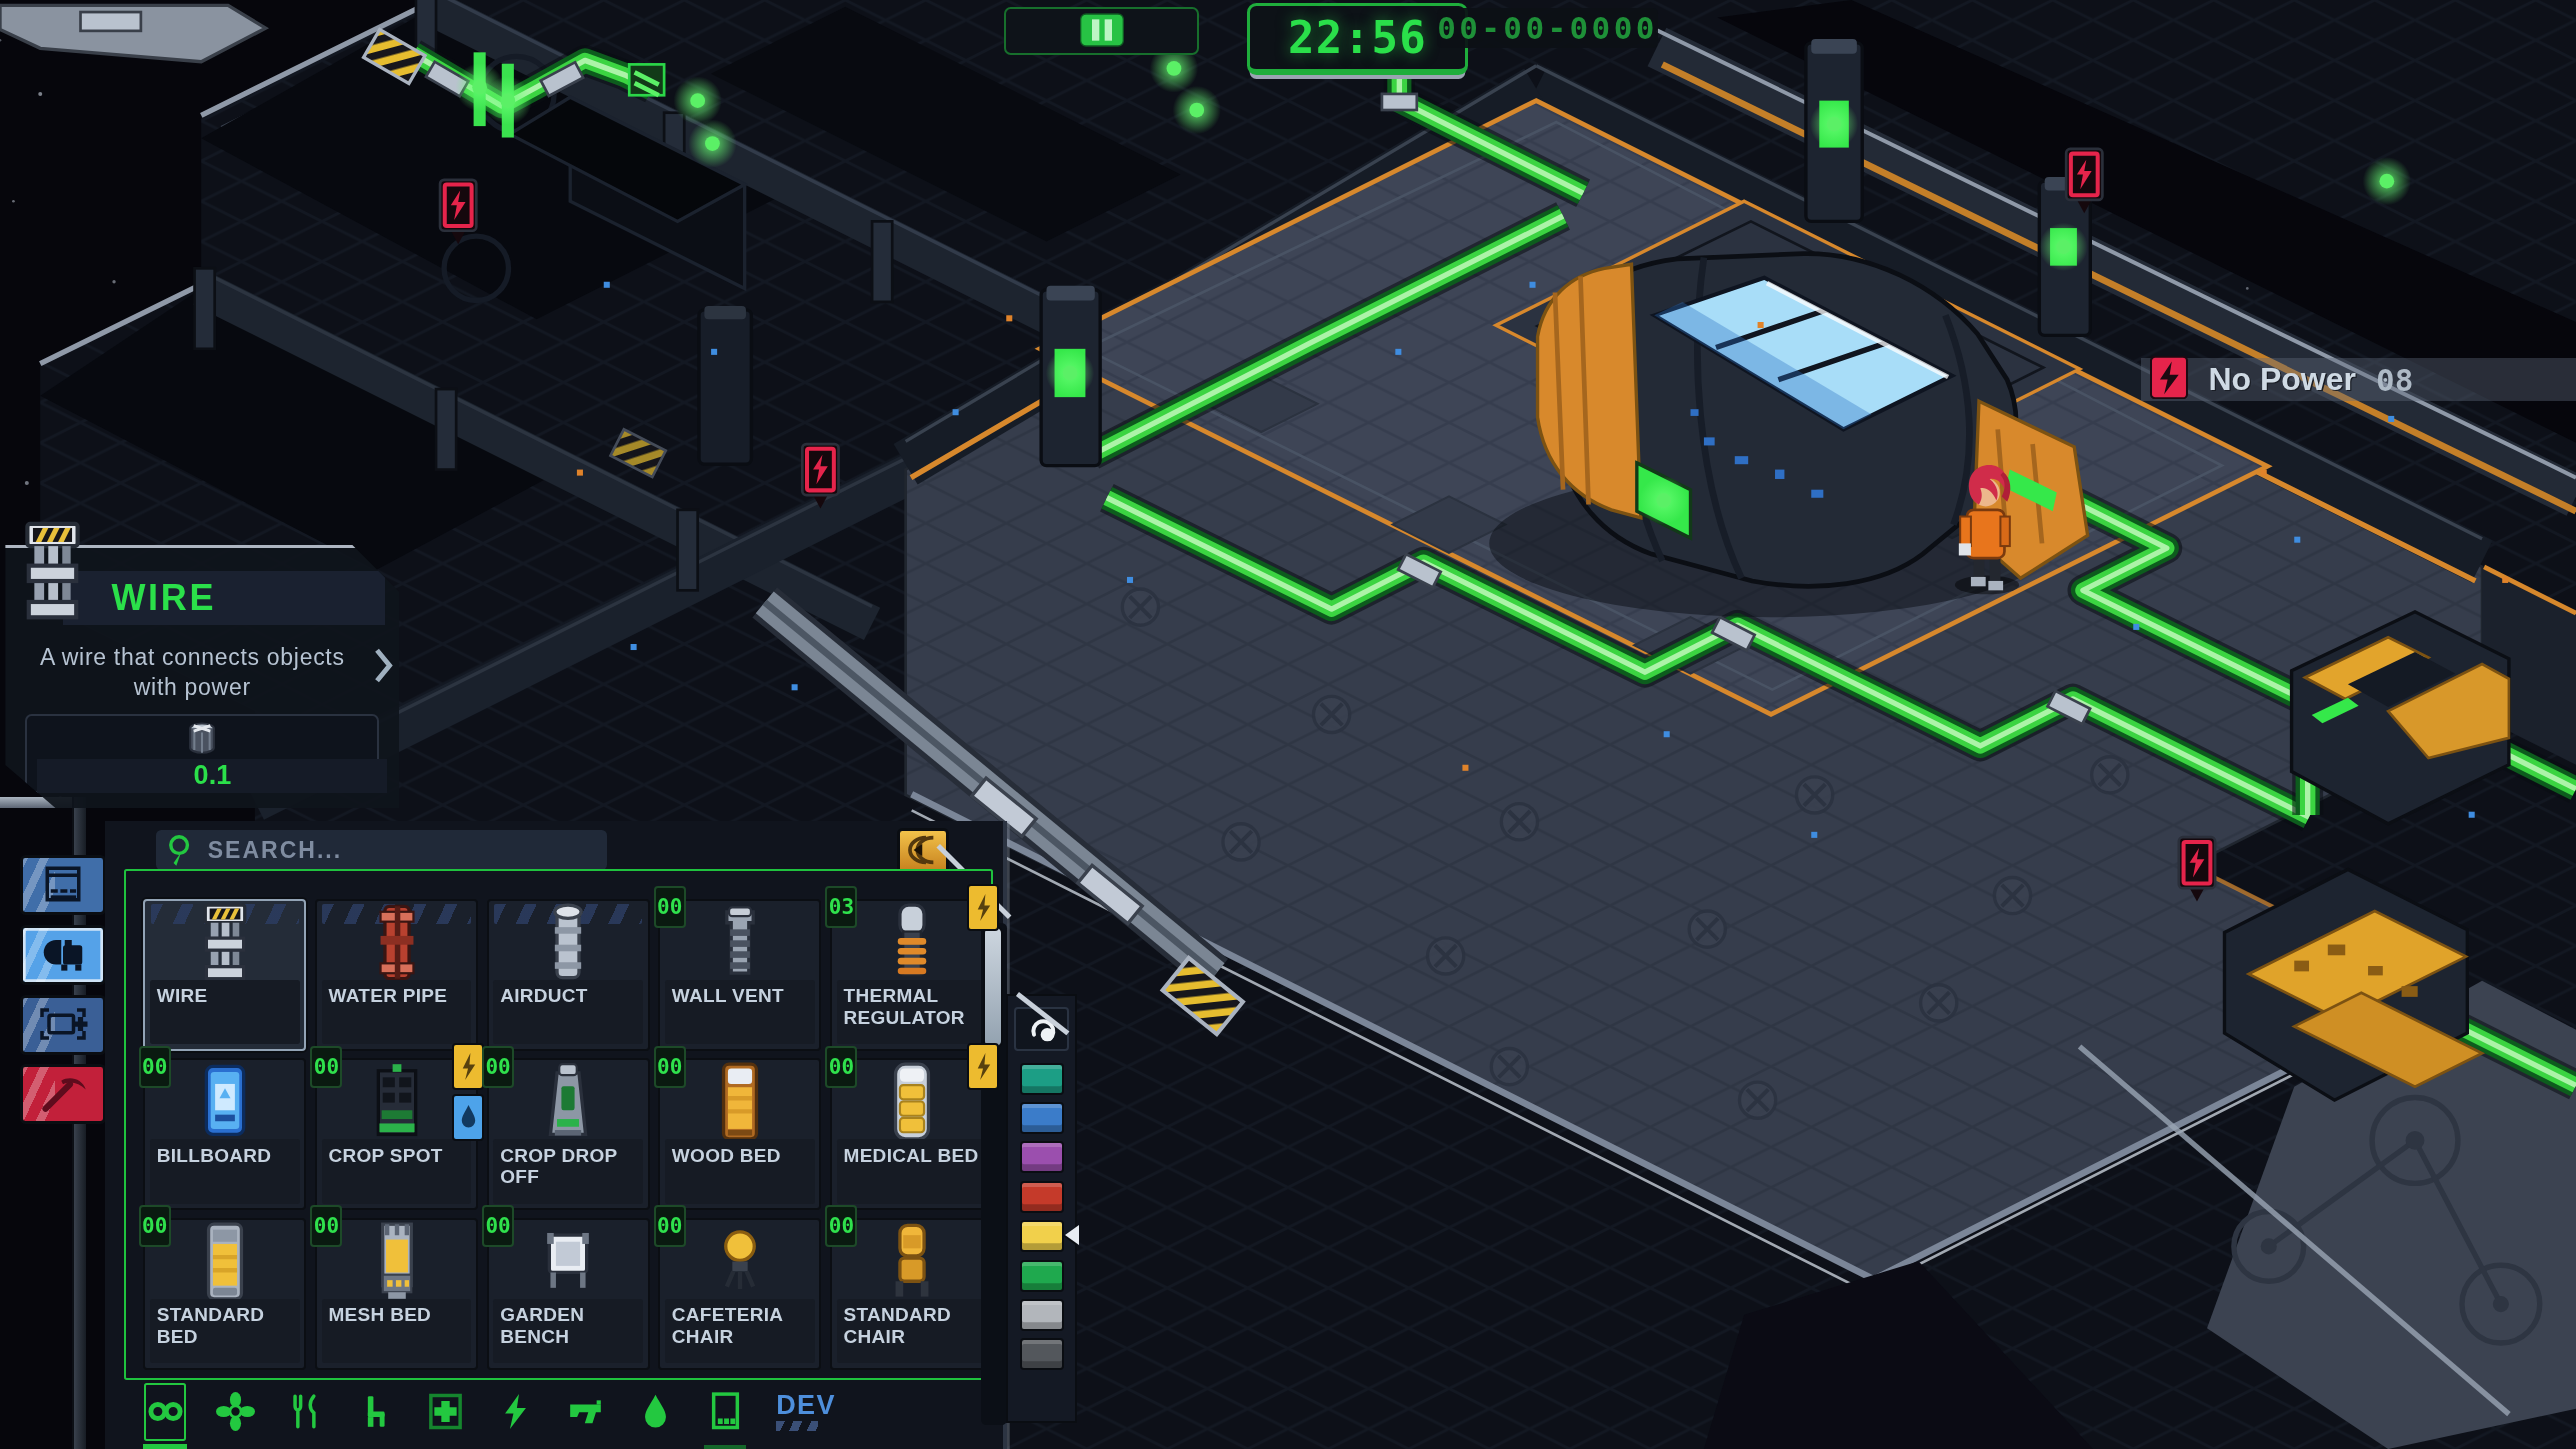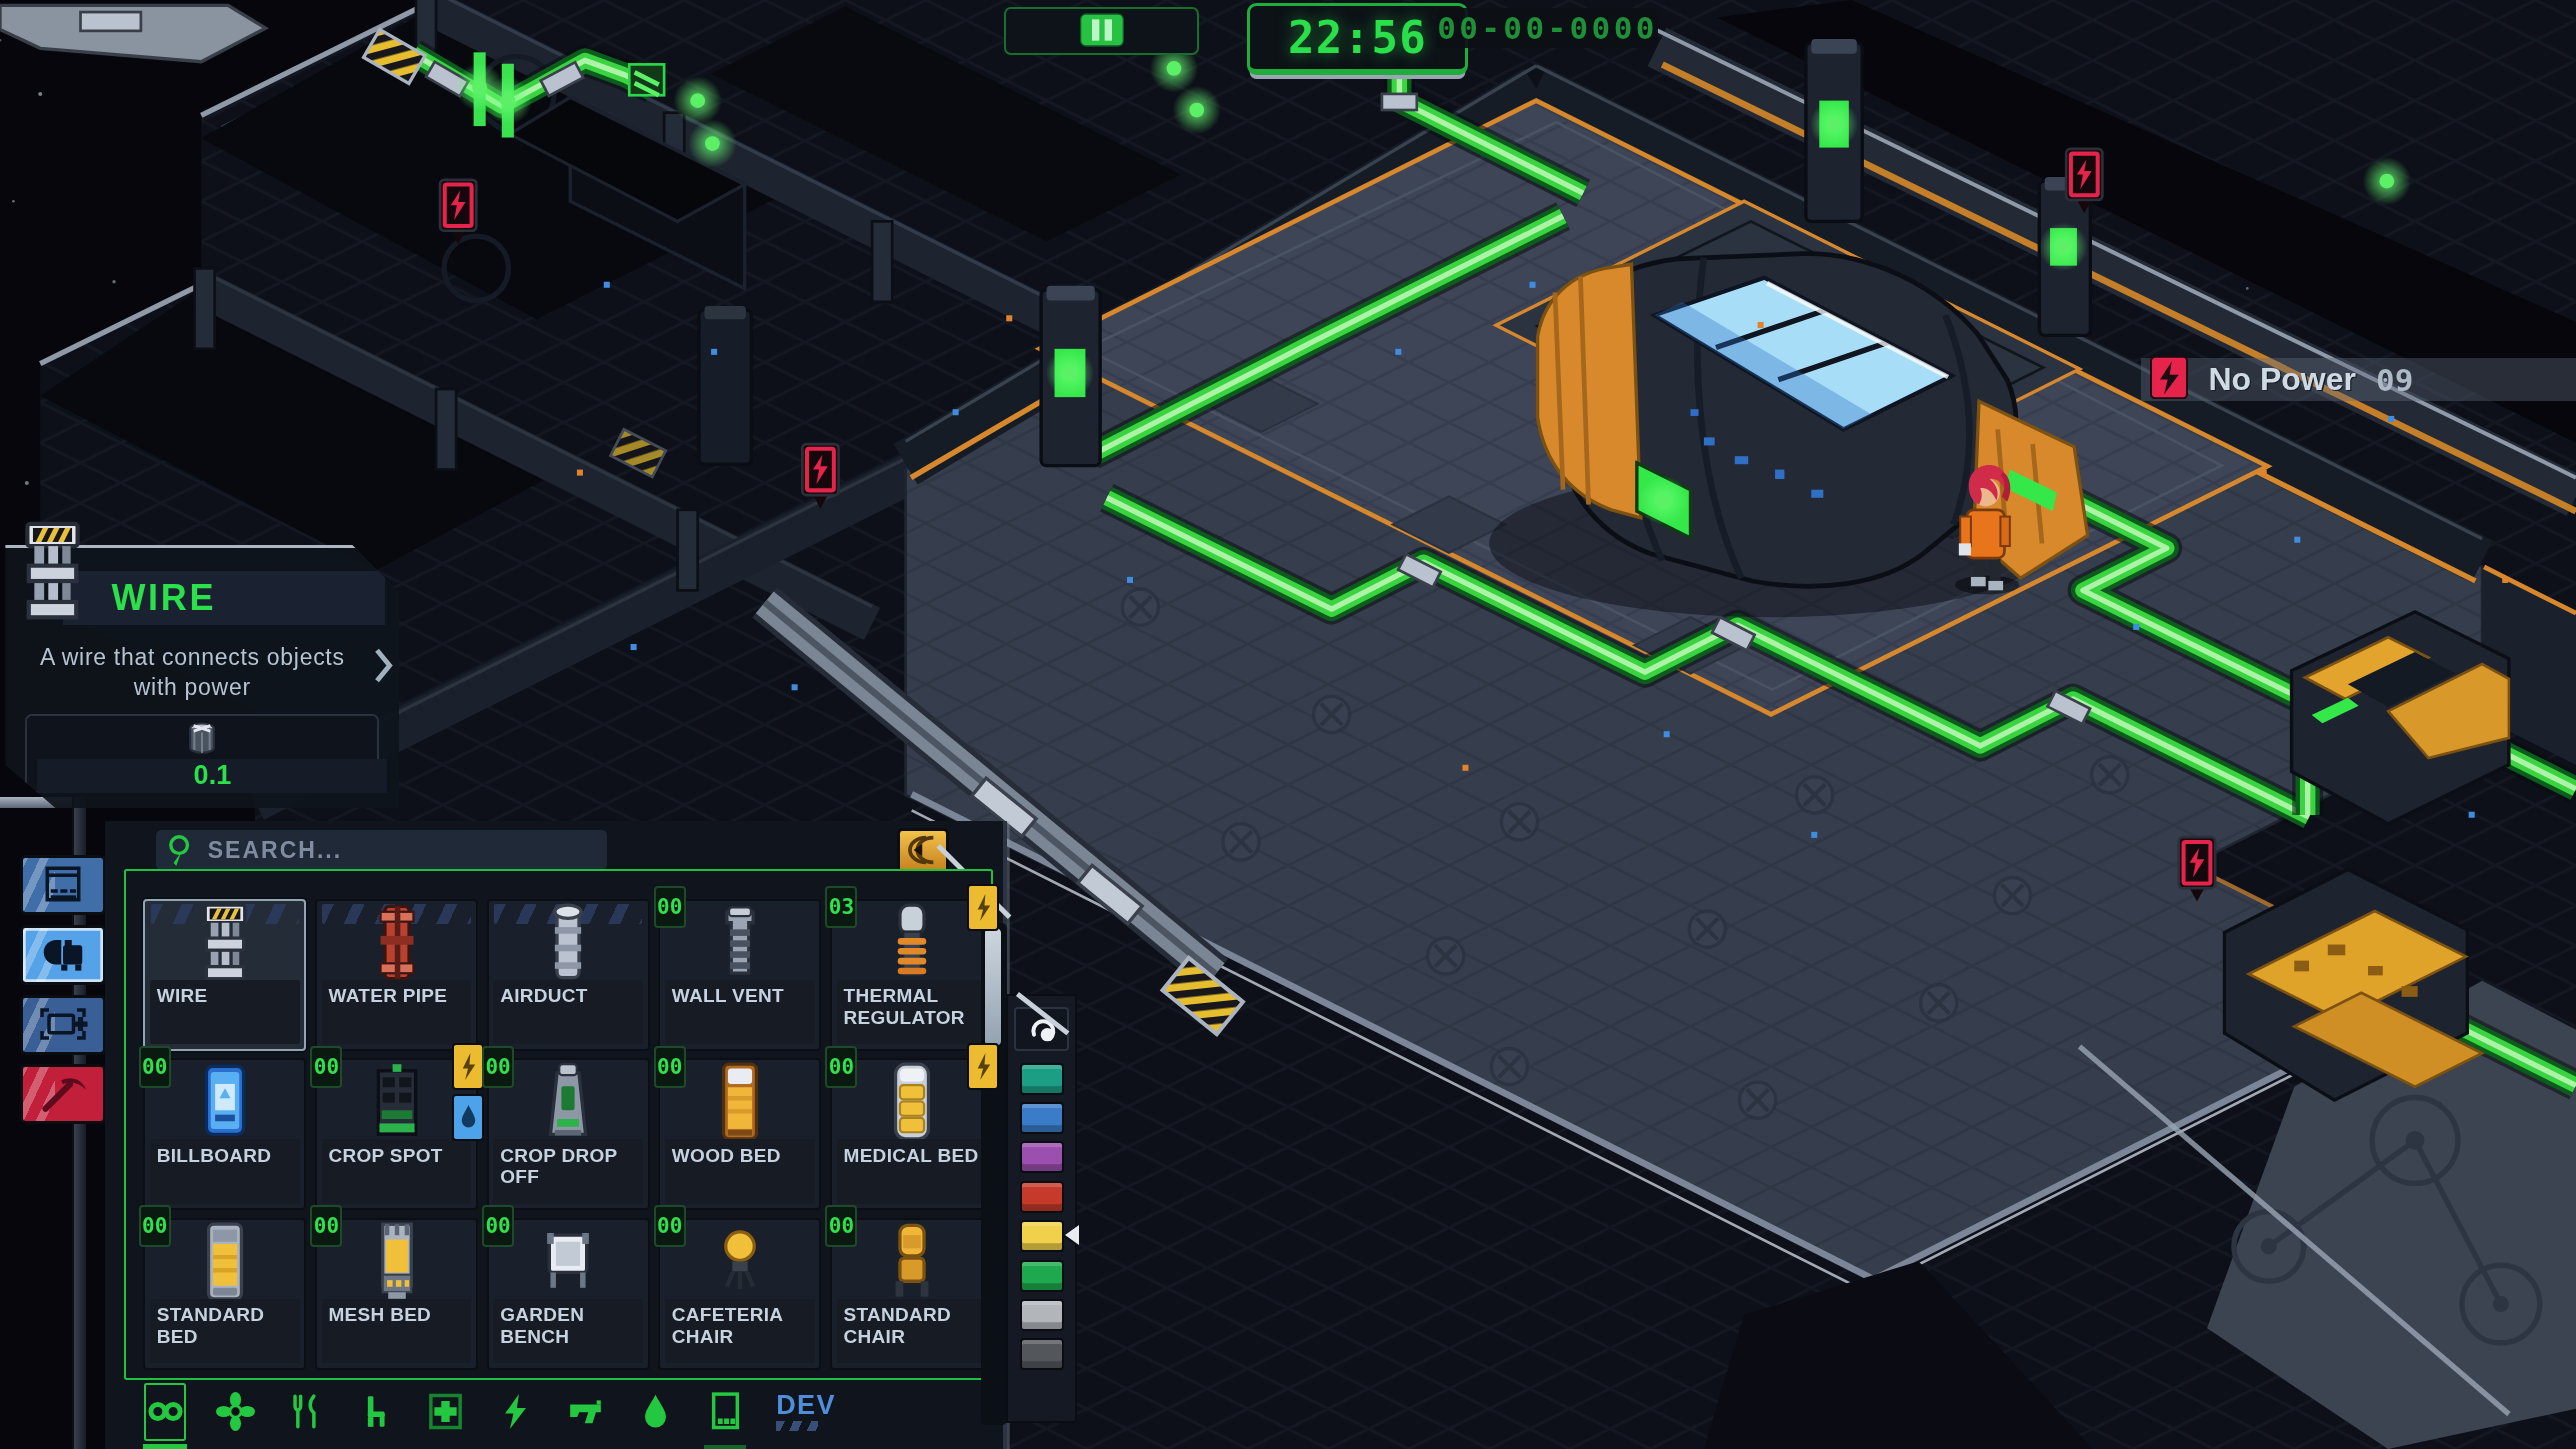--- a/index.html
+++ b/index.html
@@ -481,21 +481,21 @@
   <span class="t">22:56</span>
 </div>
 <div class="ui" id="date">00-00-0000</div>
 
 <div class="ui" id="alert-banner">
   <span class="tile"><svg viewBox="0 0 54 62" width="38" height="43">
         <rect x="1" y="1" width="52" height="60" rx="6" fill="#e6244b" stroke="#1d0a12" stroke-width="3"></rect>
         <polygon points="31,8 14,34 25,34 20,55 41,27 28,27" fill="#1d0a12"></polygon>
       </svg></span>
   <span class="lbl">No Power</span>
-  <span class="cnt">09</span>
+  <span class="cnt">08</span>
 </div>
 
 <div class="ui" id="tooltip">
   <div class="topline"></div>
   <div class="titlebar">
     <span class="title">WIRE</span>
   </div>
   <div class="desc">A wire that connects objects with power</div>
   <span class="chev"><svg viewBox="0 0 28 56" width="20" height="39">
         <path d="M4,6 L22,28 L4,50" fill="none" stroke="#9fb0bf" stroke-width="7"></path>

